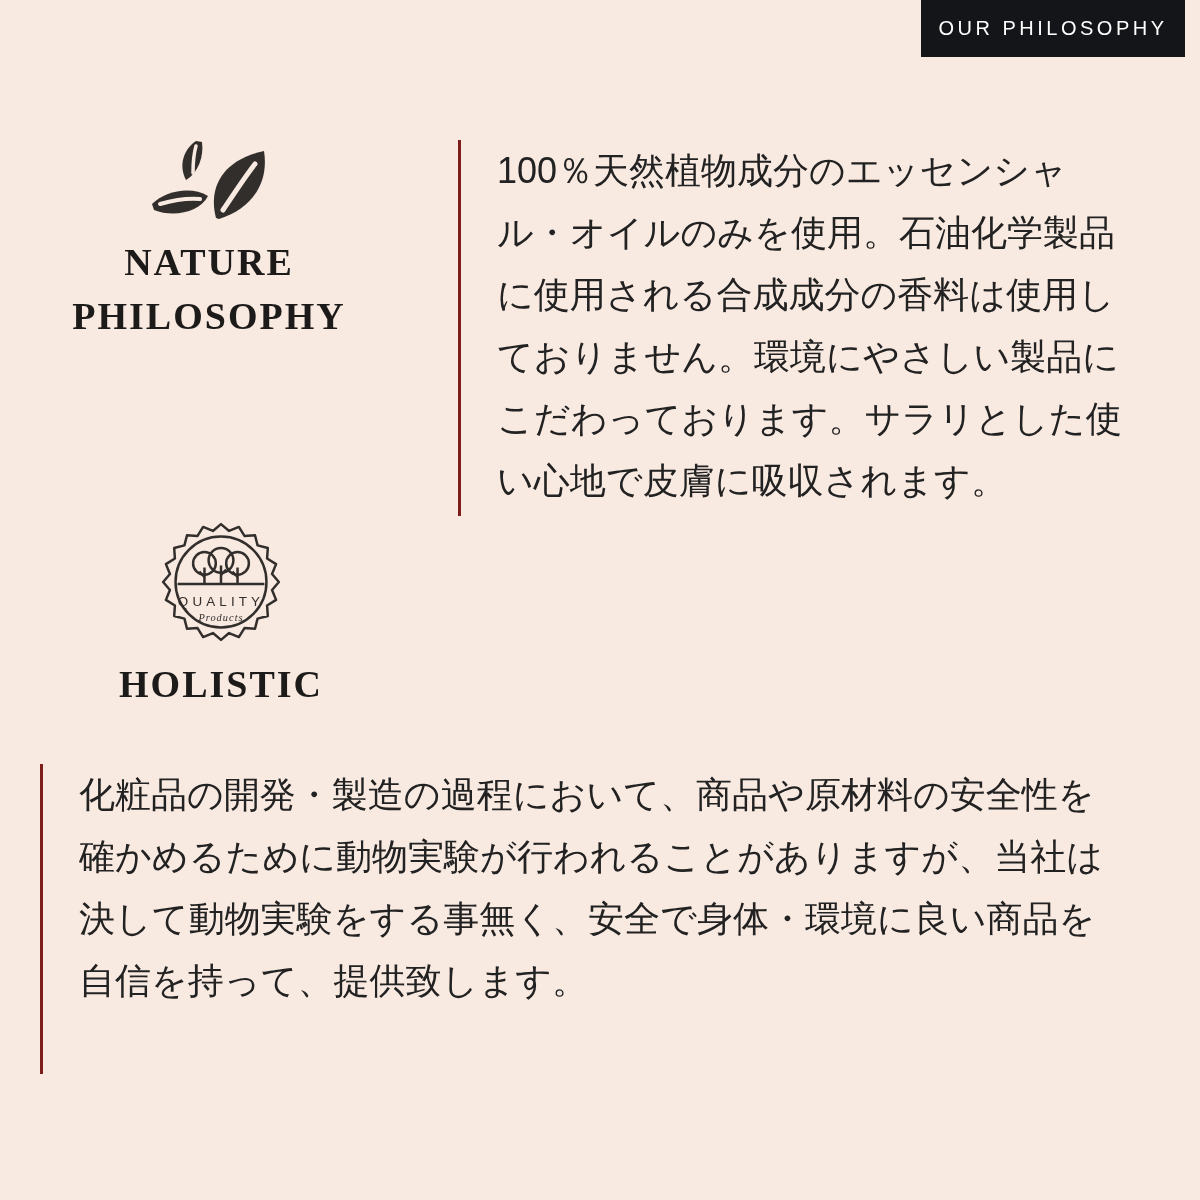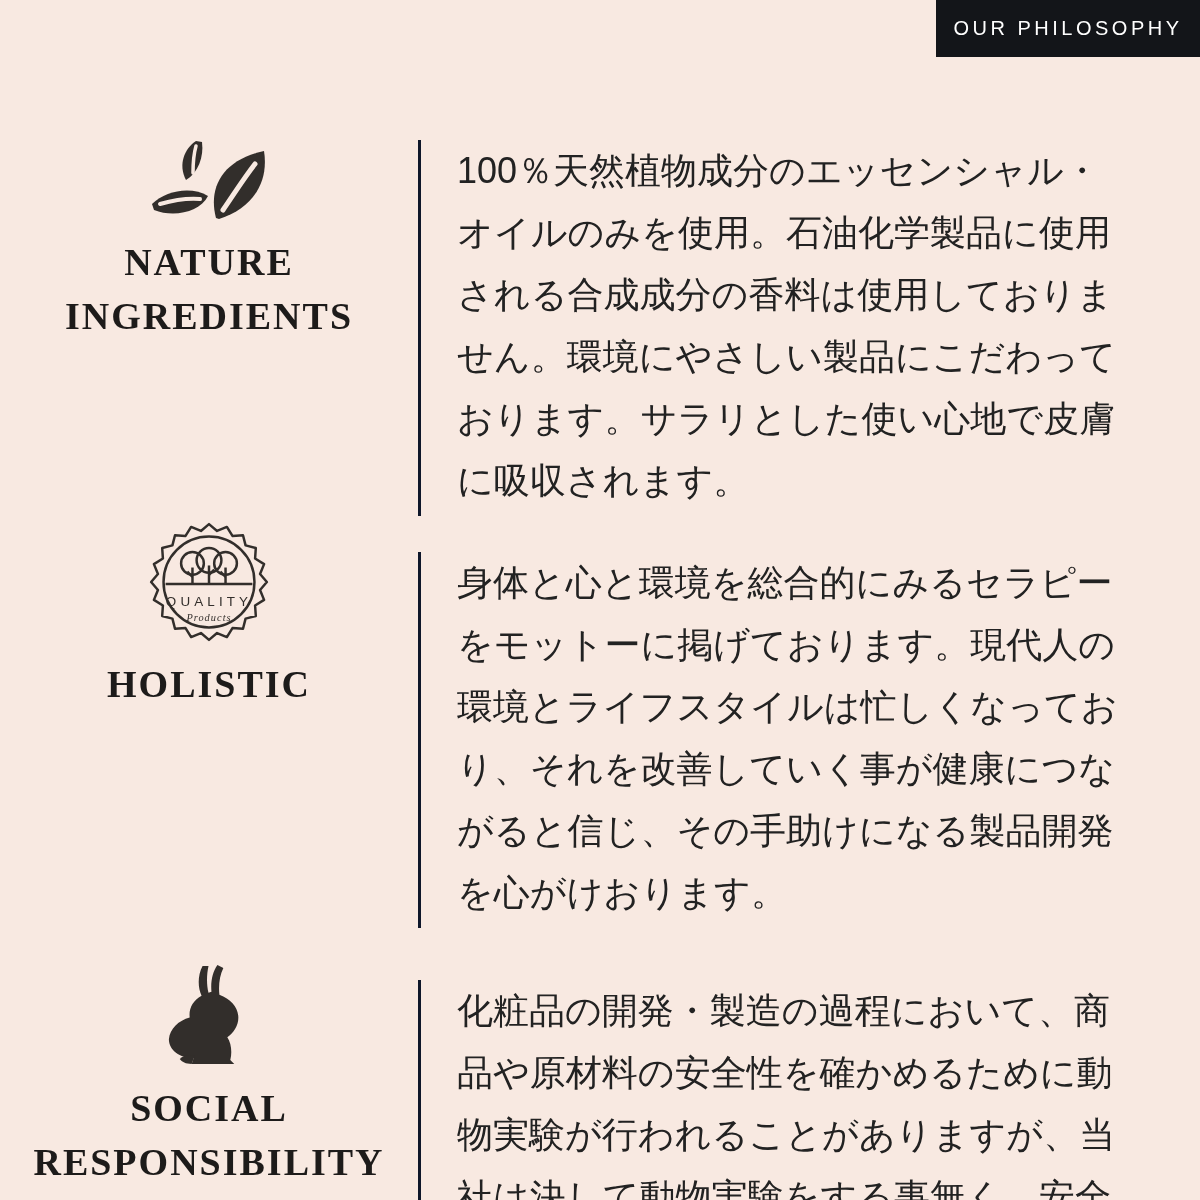--- a/index.html
+++ b/index.html
@@ -13,37 +13,37 @@
   *{margin:0;padding:0;box-sizing:border-box;}
   html,body{width:1200px;height:1200px;}
   body{
     background:var(--bg);
     font-family:"Liberation Sans", sans-serif;
     color:var(--para);
   }
   .canvas{position:relative;width:1200px;height:1200px;overflow:hidden;background:var(--bg);}
 
   .badge{
-    position:absolute;top:0;right:0;
+    position:absolute;top:0;right:15px;
     width:264px;height:57px;
     background:var(--badge);color:#ffffff;
     display:flex;align-items:center;justify-content:center;
     font-size:20px;letter-spacing:3.5px;font-weight:400;
   }
 
   .page-title{
     position:absolute;left:74px;top:40px;
     font-family:"Liberation Serif", serif;
     font-weight:500;font-size:54px;letter-spacing:13px;
     color:var(--ink);white-space:nowrap;
   }
 
   .sections{position:absolute;left:0;top:140px;width:1200px;display:flex;flex-direction:column;}
   .section{display:flex;align-items:flex-start;}
-  .section.s2{margin-top:36px;}
+  .section.s2{margin-top:36px;padding-left:12px;}
   .section.s3{margin-top:52px;}
 
   .sec-left{
     width:418px;flex:none;
     display:flex;flex-direction:column;align-items:center;text-align:center;
   }
   .section.s2 .sec-left{margin-top:-32px;}
   .section.s3 .sec-left{margin-top:-16px;}
 
   .icon-wrap{margin-bottom:14px;display:flex;align-items:center;justify-content:center;}
@@ -54,26 +54,27 @@
   }
   .sec-subtitle{
     margin-top:22px;
     font-family:"Liberation Serif", serif;
     font-weight:600;font-size:41px;letter-spacing:14px;
     color:var(--green);white-space:nowrap;text-indent:7px;
   }
 
   .sec-right{
     flex:1;
-    border-left:3px solid #0f172a;
+    border-left:3px solid #7f1d1d;
     padding:0 70px 4px 36px;
     font-size:36px;line-height:62px;
     color:var(--para);
     text-align:left;
     min-height:310px;
+    margin-left:40px;
   }
 
   svg .stroke{fill:none;stroke:var(--icon);stroke-width:2.4;}
   svg .fillink{fill:var(--icon);}
   .stamp-word{font-family:"Liberation Sans", sans-serif;font-size:13px;letter-spacing:4px;fill:var(--icon);}
   .stamp-script{font-family:"Liberation Serif", serif;font-style:italic;font-size:10px;letter-spacing:1px;fill:var(--icon);}
 </style>
 </head>
 <body>
 
@@ -92,21 +93,21 @@
           <svg width="118" height="82" viewBox="0 0 118 82" aria-hidden="true">
             <path class="fillink" d="M66,78 C58,48 72,20 114,11 C119,42 103,68 69,79 Z"></path>
             <path d="M73,70 C84,54 94,38 105,24" stroke="#f8e9e1" stroke-width="5" fill="none" stroke-linecap="round"></path>
             <path class="fillink" d="M46,1 C34,9 28,25 36,40 C48,33 54,17 52,2 Z"></path>
             <path d="M43,33 C43,23 44,13 46,6" stroke="#f8e9e1" stroke-width="3.5" fill="none" stroke-linecap="round"></path>
             <path class="fillink" d="M2,64 C16,50 42,46 58,56 C50,72 24,78 4,70 Z"></path>
             <path d="M10,64 C24,60 38,58 50,59" stroke="#f8e9e1" stroke-width="4" fill="none" stroke-linecap="round"></path>
           </svg>
         </div>
         <div class="sec-heading">NATURE</div>
-        <div class="sec-heading">INGREDIENTS</div>
+        <div class="sec-heading">PHILOSOPHY</div>
       </div>
       <div class="sec-right">100％天然植物成分のエッセンシャル・オイルのみを使用。石油化学製品に使用される合成成分の香料は使用しておりません。環境にやさしい製品にこだわっております。サラリとした使い心地で皮膚に吸収されます。</div>
     </div>
 
     <div class="section s2">
       <div class="sec-left">
         <div class="icon-wrap">
           <svg width="124" height="124" viewBox="0 0 120 120" aria-hidden="true">
             <polygon id="scallop" class="stroke" stroke-linejoin="round" points="116.0,60.0 109.4,67.8 113.3,77.3 104.6,82.7 105.3,92.9 95.4,95.4 92.9,105.3 82.7,104.6 77.3,113.3 67.8,109.4 60.0,116.0 52.2,109.4 42.7,113.3 37.3,104.6 27.1,105.3 24.6,95.4 14.7,92.9 15.4,82.7 6.7,77.3 10.6,67.8 4.0,60.0 10.6,52.2 6.7,42.7 15.4,37.3 14.7,27.1 24.6,24.6 27.1,14.7 37.3,15.4 42.7,6.7 52.2,10.6 60.0,4.0 67.8,10.6 77.3,6.7 82.7,15.4 92.9,14.7 95.4,24.6 105.3,27.1 104.6,37.3 113.3,42.7 109.4,52.2"></polygon>
             <circle class="stroke" cx="60" cy="60" r="44"></circle>
@@ -119,41 +120,20 @@
             <line class="stroke" x1="76" y1="46" x2="76" y2="62"></line>
             <line class="stroke" x1="44" y1="55" x2="39" y2="50"></line>
             <line class="stroke" x1="60" y1="53" x2="65" y2="48"></line>
             <line class="stroke" x1="76" y1="55" x2="71" y2="50"></line>
             <text class="stamp-word" x="60" y="83" text-anchor="middle">QUALITY</text>
             <text class="stamp-script" x="60" y="98" text-anchor="middle">Products</text>
           </svg>
         </div>
         <div class="sec-heading">HOLISTIC</div>
       </div>
-      <div class="sec-right">身体と心と環境を総合的にみるセラピーをモットーに掲げております。現代人の環境とライフスタイルは忙しくなっており、それを改善していく事が健康につながると信じ、その手助けになる製品開発を心がけおります。</div>
     </div>
 
     <div class="section s3">
-      <div class="sec-left">
-        <div class="icon-wrap">
-          <svg width="96" height="104" viewBox="0 0 95 105" aria-hidden="true">
-            <path class="fillink" d="M40,32
-              C36,24 36,11 41,2 L47,2 C45,11 45,21 47,29
-              L50,28
-              C49,18 51,8 56,1 L62,4 C58,12 57,22 58,31
-              C69,35 76,43 77,52
-              C78,61 73,69 66,74
-              C70,80 71,89 69,97 L73,101 L30,101 L32,95
-              C18,95 7,87 7,76
-              C8,65 17,57 28,54
-              C27,45 31,37 40,32 Z"></path>
-            <path class="fillink" d="M30,101 C24,101 20,99 18,96 C22,92 28,91 33,93 Z"></path>
-          </svg>
-        </div>
-        <div class="sec-heading">SOCIAL</div>
-        <div class="sec-heading">RESPONSIBILITY</div>
-
-      </div>
       <div class="sec-right">化粧品の開発・製造の過程において、商品や原材料の安全性を確かめるために動物実験が行われることがありますが、当社は決して動物実験をする事無く、安全で身体・環境に良い商品を自信を持って、提供致します。</div>
     </div>
 
   </div>
 </div>
 
 </body></html>

